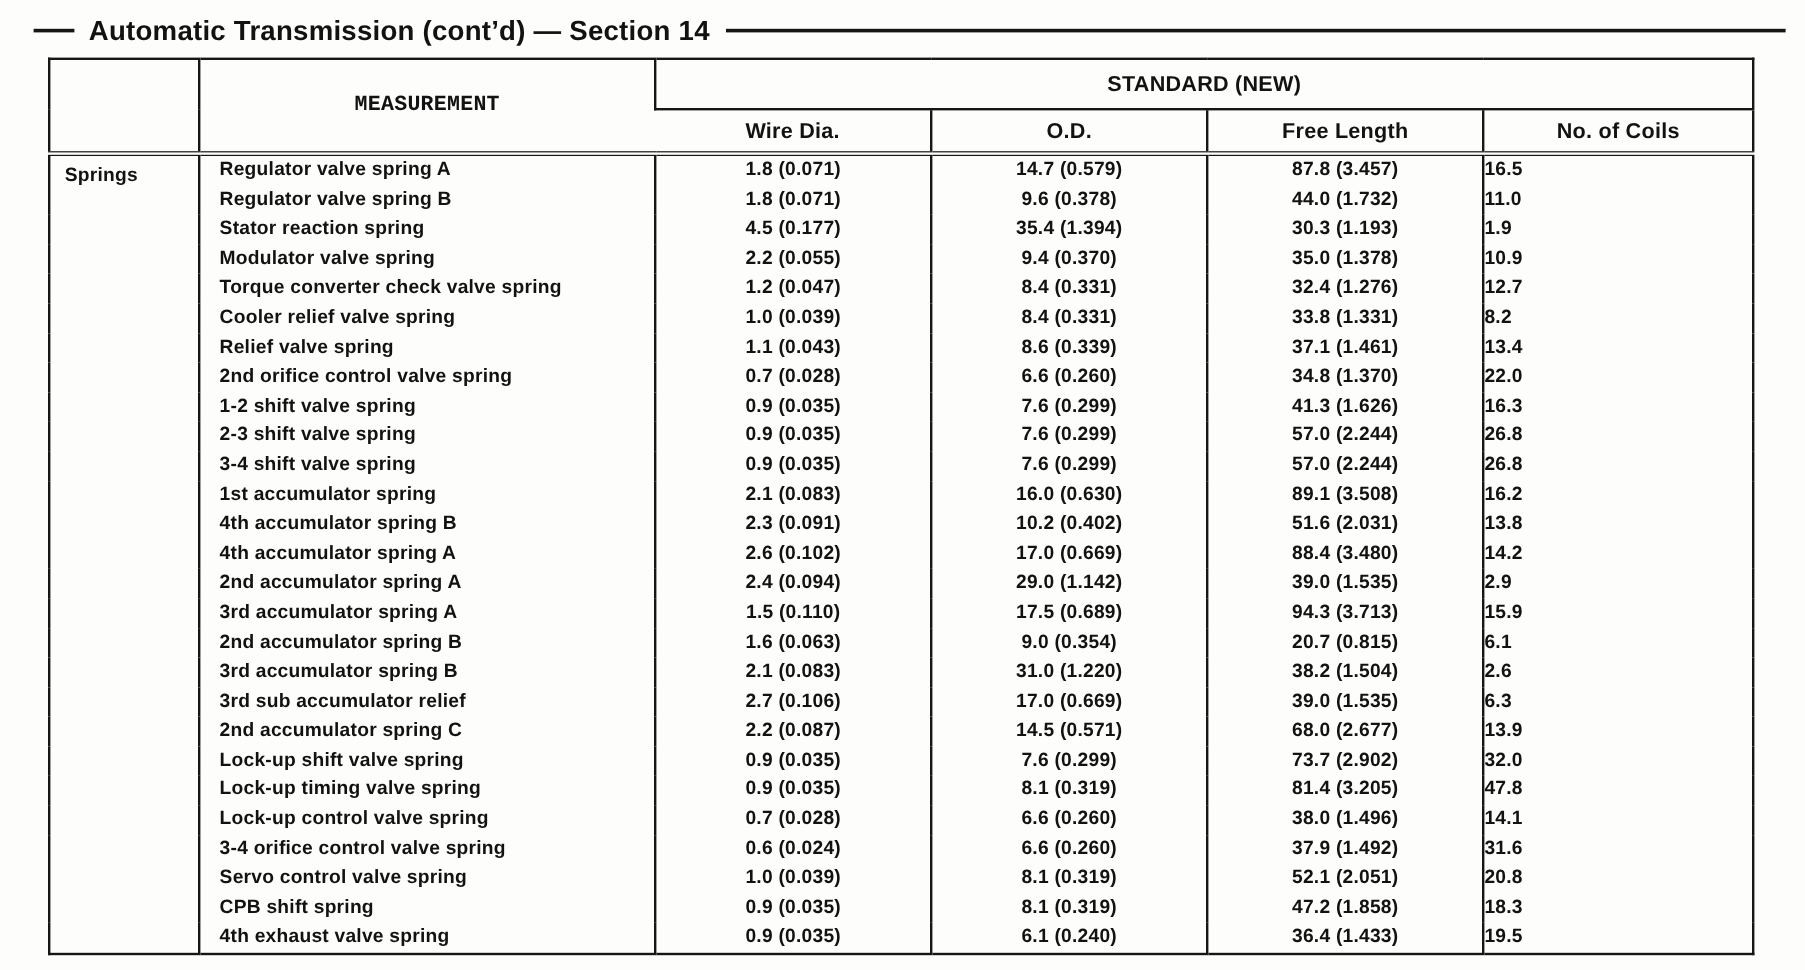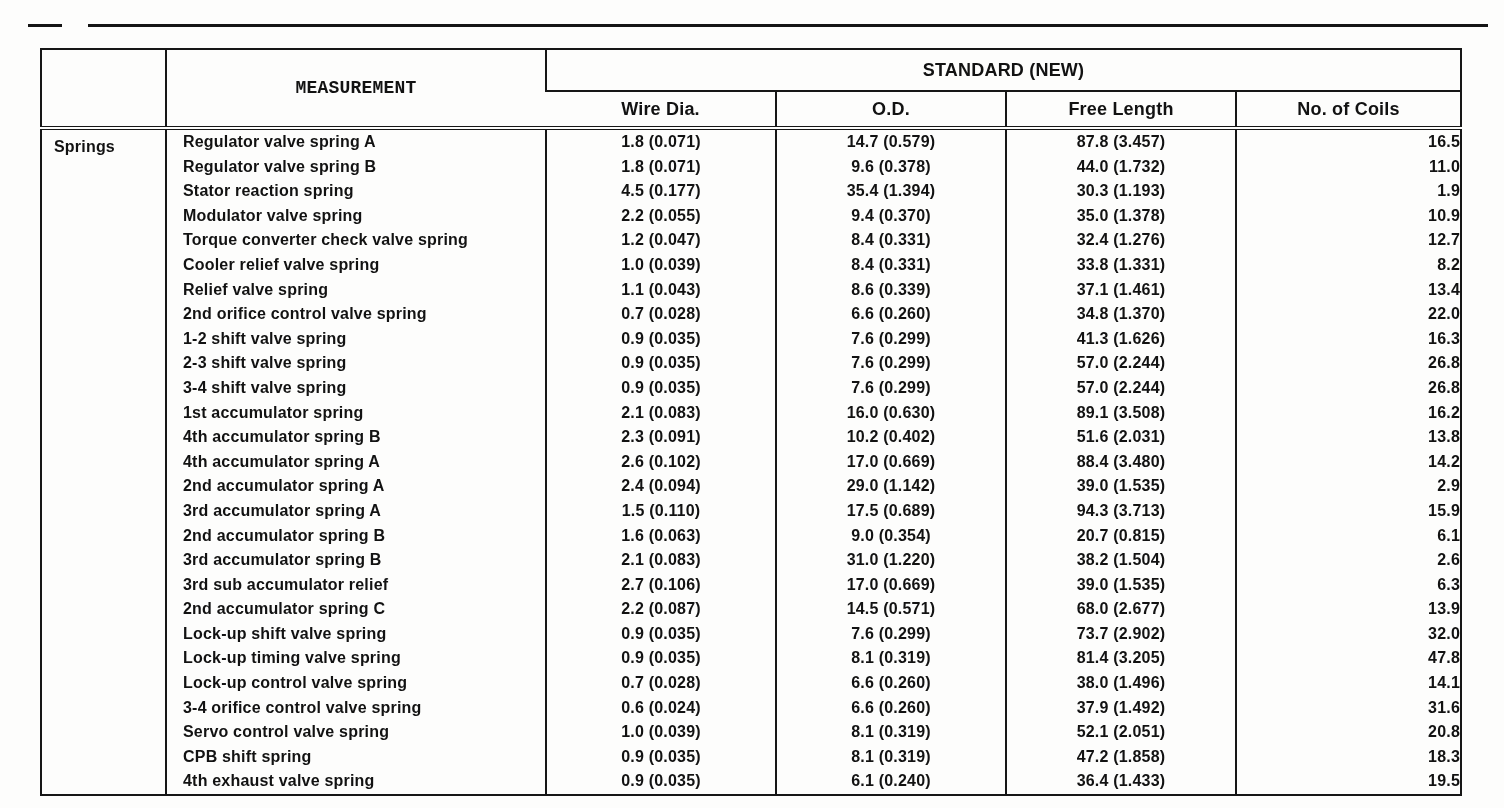--- a/index.html
+++ b/index.html
@@ -86,29 +86,30 @@
     white-space: nowrap;
     overflow: hidden;
   }
   .spec td.group {
     vertical-align: top;
     padding: 5px 0 0 12px;
     font-weight: 600;
   }
   .spec td.meas  { text-align: left;  padding-left: 16px; margin-left: 34px; }
   .spec td.num   { text-align: center; }
-  .spec td.coils { text-align: right; }
+  .spec td.coils { text-align: left; }
 </style>
 </head>
 <body>
 
 <div class="page">
 
   <header class="title-row">
     <span class="tick-left"></span>
+    <h1 class="page-title">Automatic Transmission (cont’d) — Section 14</h1>
     <span class="title-rule"></span>
   </header>
 
   <table class="spec">
     <colgroup>
       <col style="width:125px">
       <col style="width:380px">
       <col style="width:230px">
       <col style="width:230px">
       <col style="width:230px">

